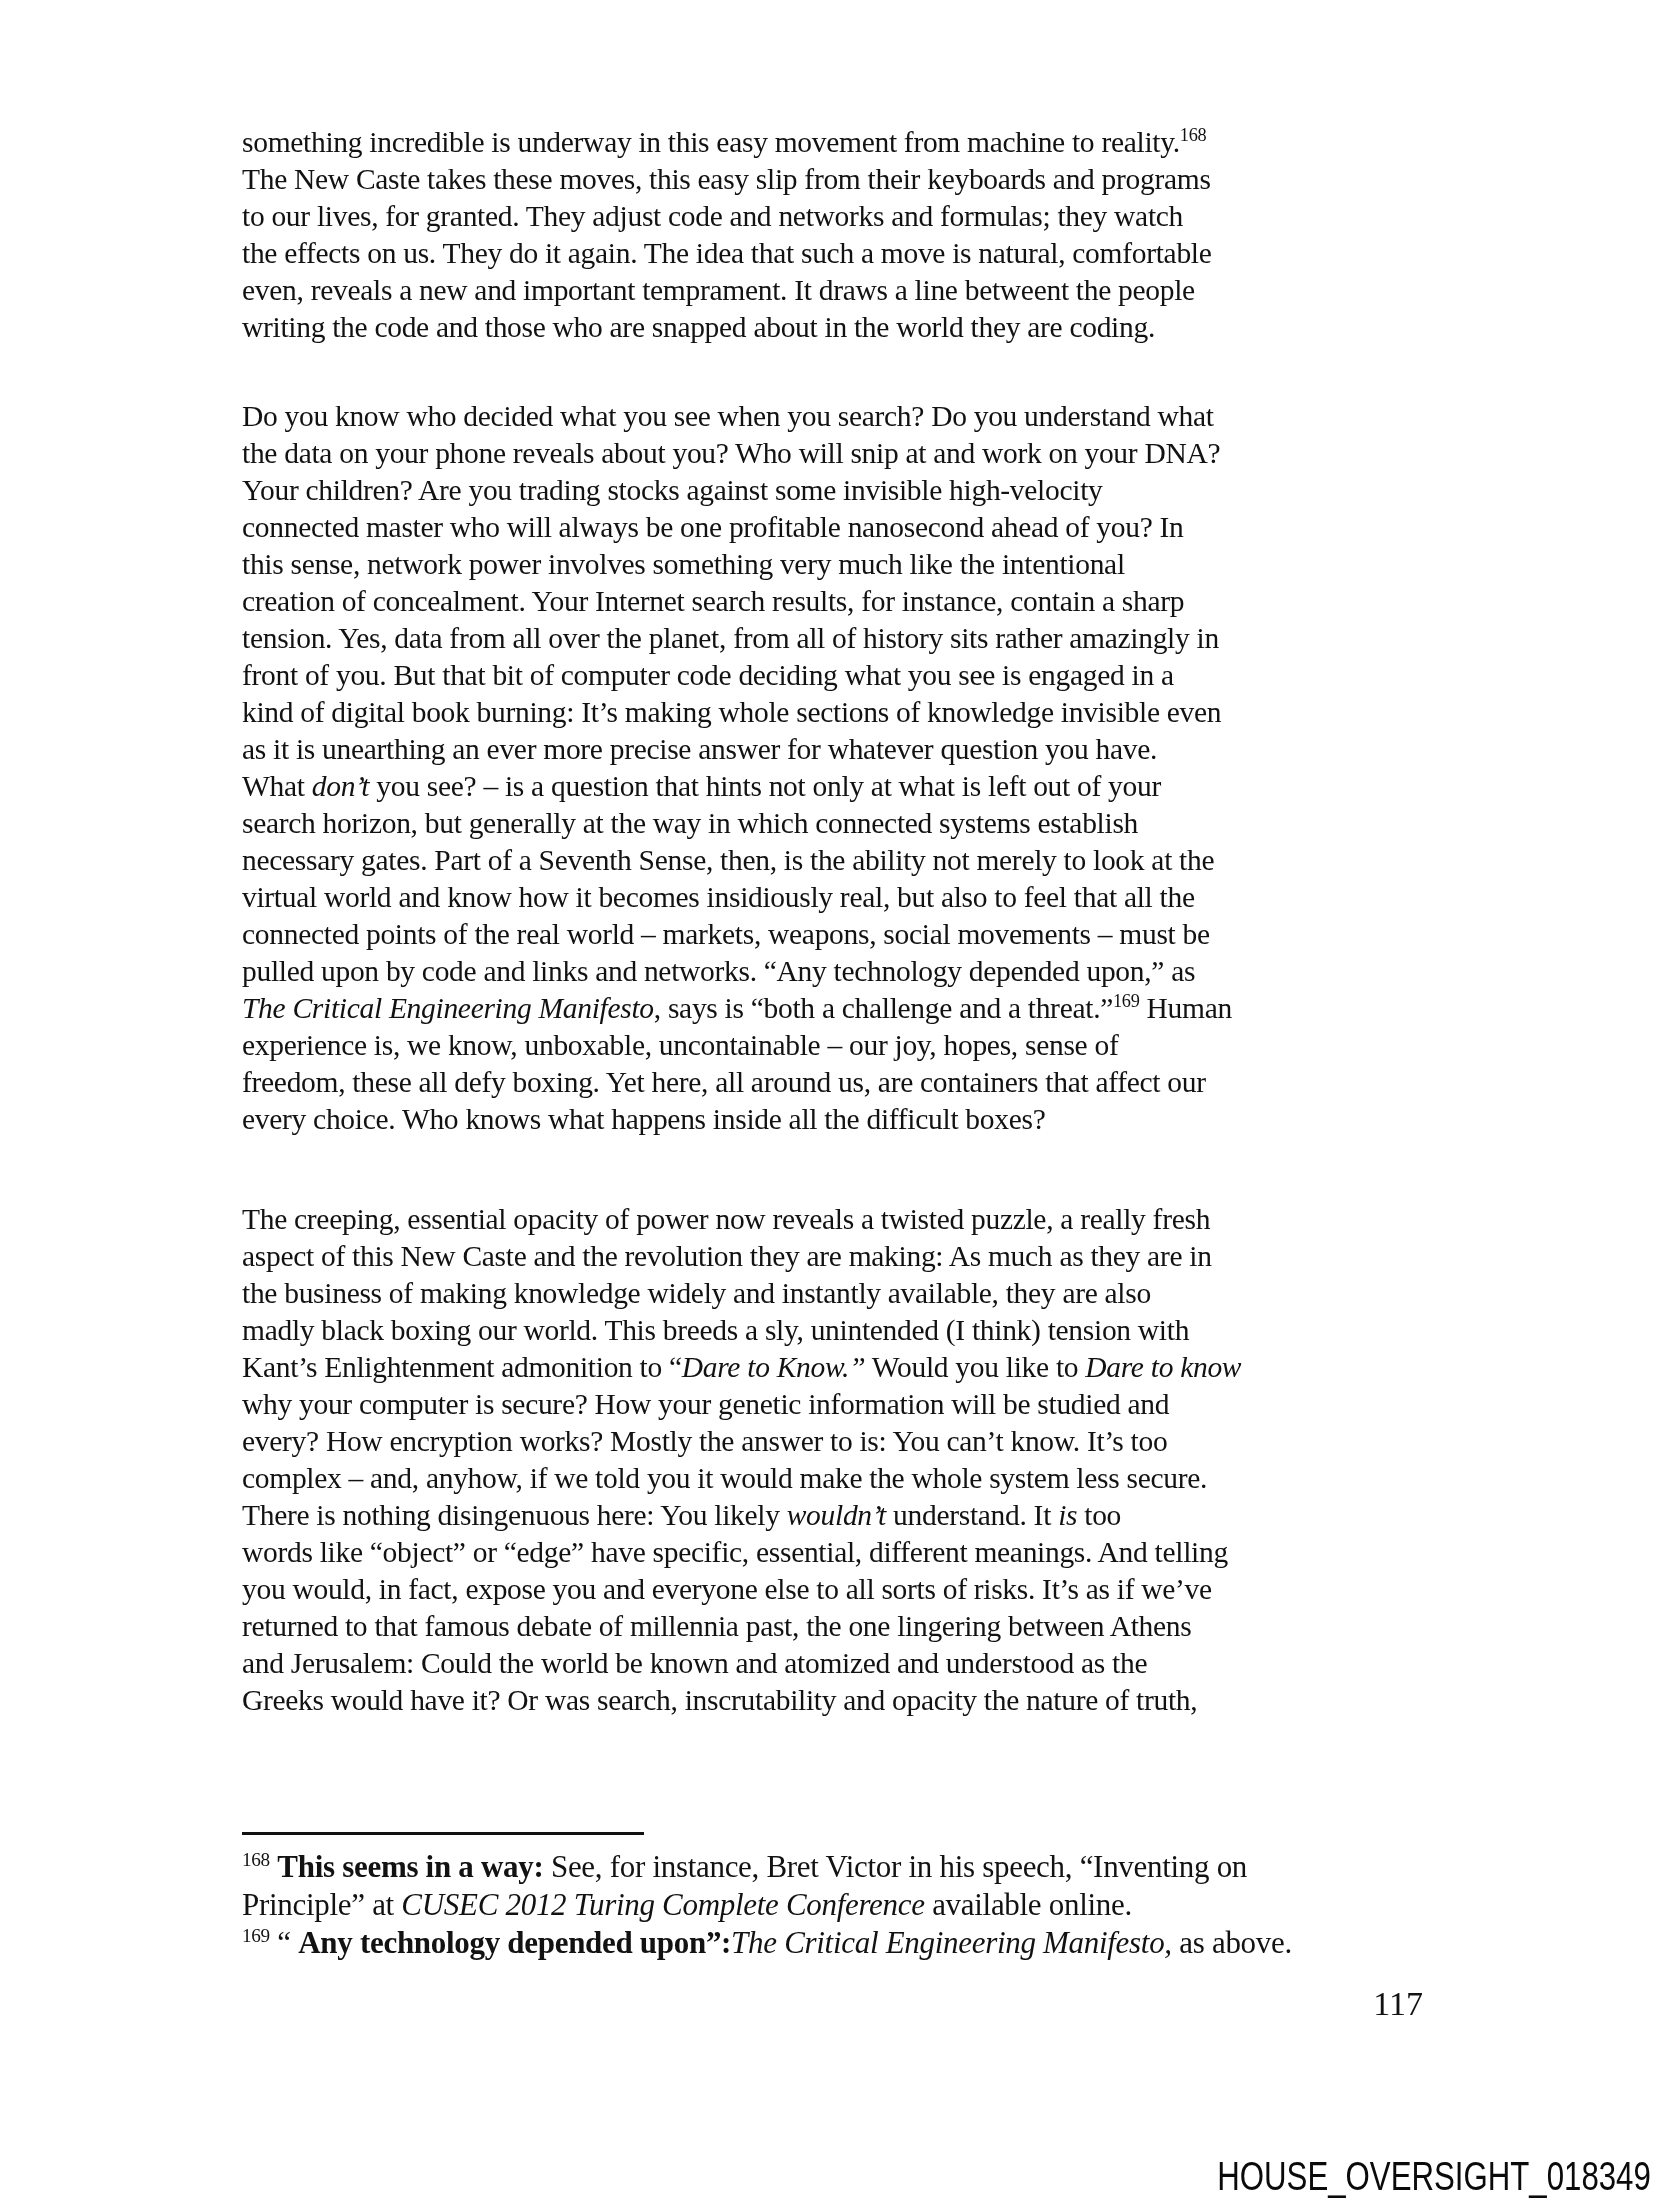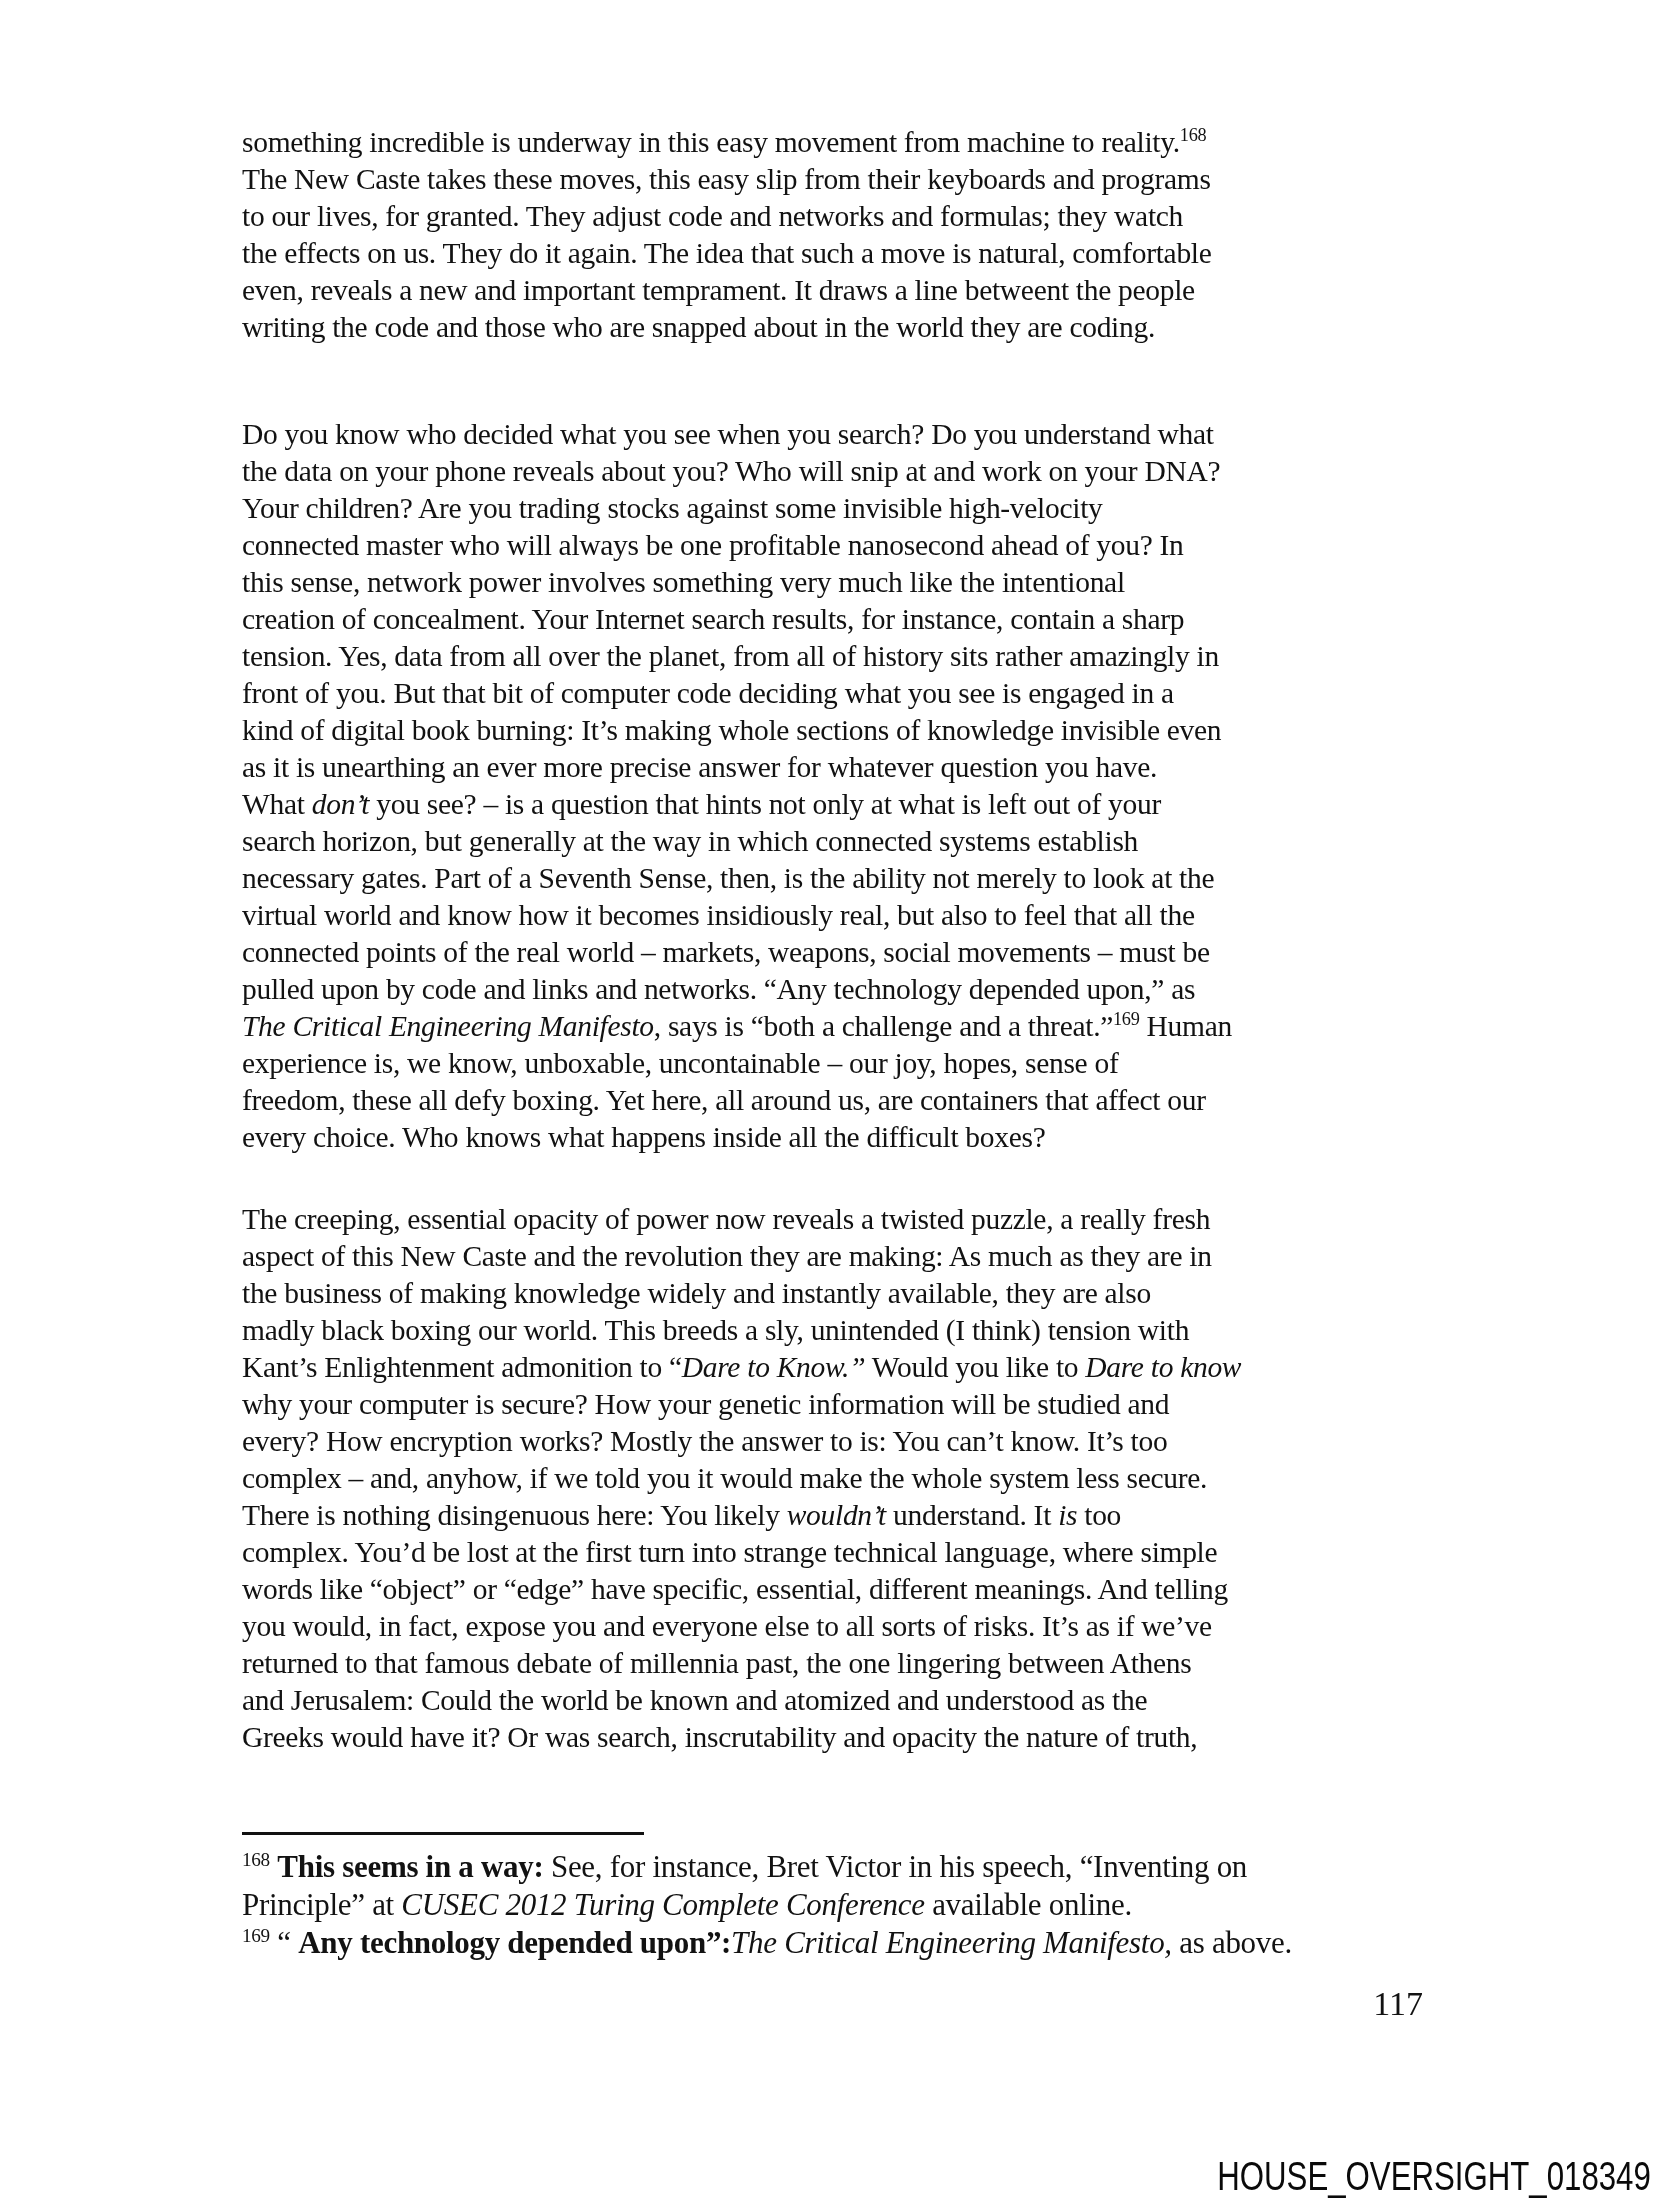--- a/index.html
+++ b/index.html
@@ -77,21 +77,21 @@
 
   <div class="bodytext">
     <div class="para" style="top:124px">
         <div class="line"><span>something incredible is underway in this easy movement from machine to reality.</span><span class="sup">168</span></div>
         <div class="line"><span>The New Caste takes these moves, this easy slip from their keyboards and programs</span></div>
         <div class="line"><span>to our lives, for granted. They adjust code and networks and formulas; they watch</span></div>
         <div class="line"><span>the effects on us. They do it again. The idea that such a move is natural, comfortable</span></div>
         <div class="line"><span>even, reveals a new and important temprament. It draws a line betweent the people</span></div>
         <div class="line"><span>writing the code and those who are snapped about in the world they are coding.</span></div>
       </div>
-    <div class="para" style="top:416px">
+    <div class="para" style="top:398px">
         <div class="line"><span>Do you know who decided what you see when you search? Do you understand what</span></div>
         <div class="line"><span>the data on your phone reveals about you? Who will snip at and work on your DNA?</span></div>
         <div class="line"><span>Your children? Are you trading stocks against some invisible high-velocity</span></div>
         <div class="line"><span>connected master who will always be one profitable nanosecond ahead of you? In</span></div>
         <div class="line"><span>this sense, network power involves something very much like the intentional</span></div>
         <div class="line"><span>creation of concealment. Your Internet search results, for instance, contain a sharp</span></div>
         <div class="line"><span>tension. Yes, data from all over the planet, from all of history sits rather amazingly in</span></div>
         <div class="line"><span>front of you. But that bit of computer code deciding what you see is engaged in a</span></div>
         <div class="line"><span>kind of digital book burning: It’s making whole sections of knowledge invisible even</span></div>
         <div class="line"><span>as it is unearthing an ever more precise answer for whatever question you have.</span></div>
@@ -109,21 +109,20 @@
     <div class="para" style="top:1201px">
         <div class="line"><span>The creeping, essential opacity of power now reveals a twisted puzzle, a really fresh</span></div>
         <div class="line"><span>aspect of this New Caste and the revolution they are making: As much as they are in</span></div>
         <div class="line"><span>the business of making knowledge widely and instantly available, they are also</span></div>
         <div class="line"><span>madly black boxing our world. This breeds a sly, unintended (I think) tension with</span></div>
         <div class="line"><span>Kant’s Enlightenment admonition to “</span><span class="it">Dare to Know.”</span><span> Would you like to </span><span class="it">Dare to know</span></div>
         <div class="line"><span>why your computer is secure? How your genetic information will be studied and</span></div>
         <div class="line"><span>every? How encryption works? Mostly the answer to is: You can’t know. It’s too</span></div>
         <div class="line"><span>complex – and, anyhow, if we told you it would make the whole system less secure.</span></div>
         <div class="line"><span>There is nothing disingenuous here: You likely </span><span class="it">wouldn’t</span><span> understand. It </span><span class="it">is</span><span> too</span></div>
-        <div class="line"><span>complex. You’d be lost at the first turn into strange technical language, where simple</span></div>
         <div class="line"><span>words like “object” or “edge” have specific, essential, different meanings. And telling</span></div>
         <div class="line"><span>you would, in fact, expose you and everyone else to all sorts of risks. It’s as if we’ve</span></div>
         <div class="line"><span>returned to that famous debate of millennia past, the one lingering between Athens</span></div>
         <div class="line"><span>and Jerusalem: Could the world be known and atomized and understood as the</span></div>
         <div class="line"><span>Greeks would have it? Or was search, inscrutability and opacity the nature of truth,</span></div>
       </div>
   </div>
 
   <div class="fn-rule"></div>
 

